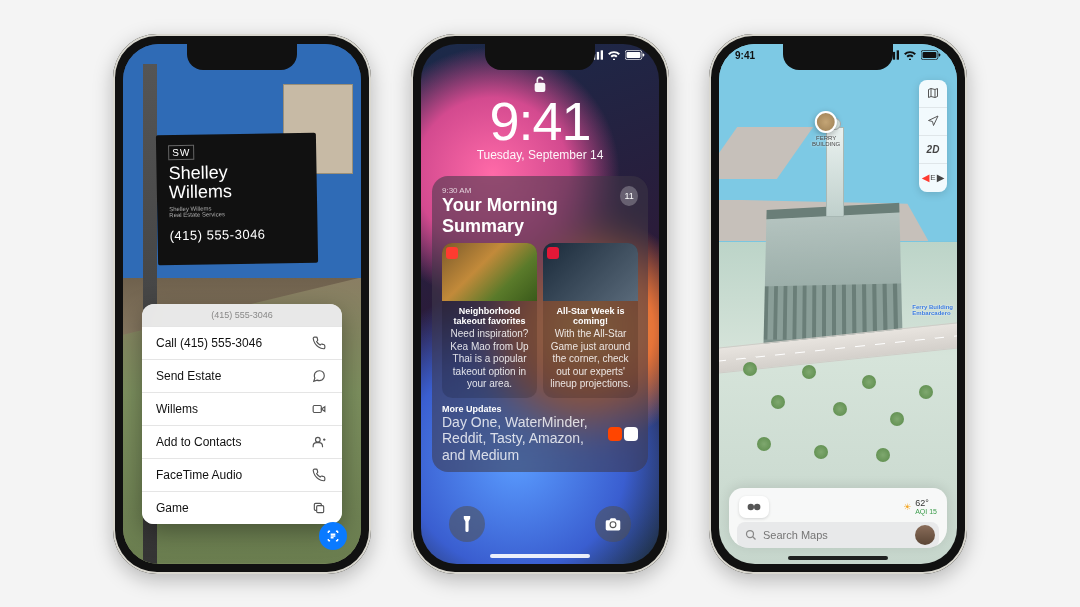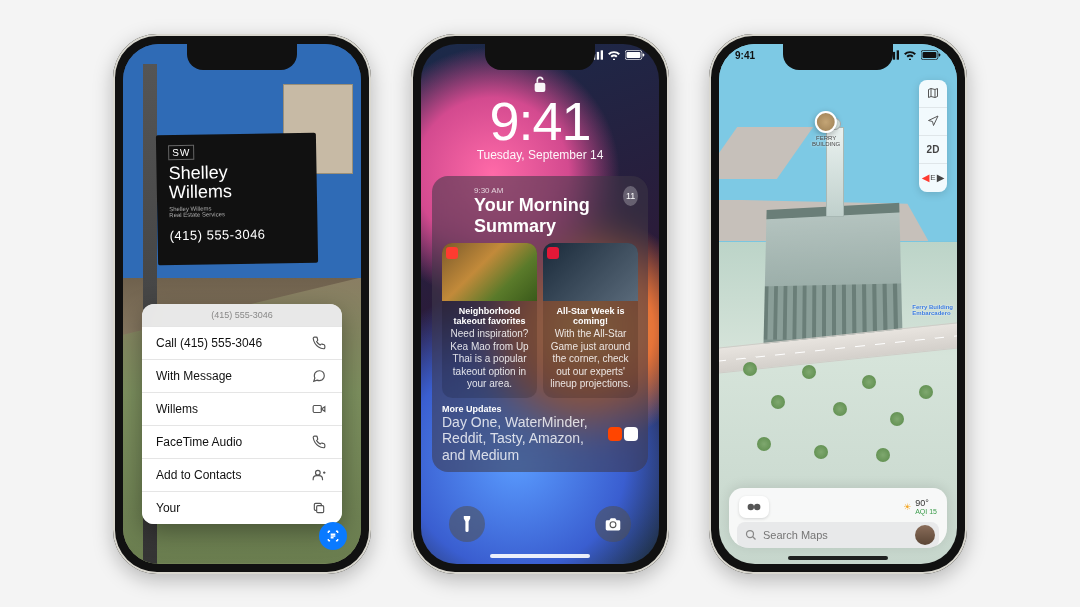--- a/index.html
+++ b/index.html
@@ -71,21 +71,21 @@
     display:flex; flex-direction:column; align-items:center; color:#fff;
   }
   .status-p2 { width:100%; display:flex; justify-content:flex-end; gap:4px; padding:6px 14px 0; font-size:9px;}
   .lock-ic { margin-top:14px; font-size:14px; opacity:.95;}
   .clock { font-size:54px; font-weight:300; letter-spacing:-1px; margin-top:-4px;}
   .date { font-size:12px; margin-top:-4px; opacity:.95;}
   .summary {
     margin-top:14px; width:216px; background:rgba(60,55,70,.55); backdrop-filter:blur(14px);
     border-radius:16px; padding:10px 10px 8px; font-size:10px;
   }
-  .summary-head { display:flex; justify-content:space-between; align-items:flex-start; margin-bottom:6px;margin-left:32px;}
+  .summary-head { display:flex; justify-content:space-between; align-items:flex-start; margin-bottom:6px;}
   .summary-head .t { font-size:8px; opacity:.75;}
   .summary-head .h { font-size:18px; font-weight:600;}
   .summary-count { width:20px; height:20px; border-radius:50%; background:rgba(255,255,255,.25); display:flex; align-items:center; justify-content:center; font-size:9px;}
   .cards { display:flex; gap:6px;}
   .card { flex:1; background:rgba(0,0,0,.15); border-radius:10px; overflow:hidden;text-align:center;}
   .card-img { height:58px; position:relative;}
   .card-img.food { background:linear-gradient(135deg,#7a5a2a,#c28a3a 40%,#5a7a2a 70%,#3a5a1a);}
   .card-img.sport { background:linear-gradient(135deg,#1a2a3a,#3a4a5a 50%,#5a6a7a);}
   .card-badge { position:absolute; top:4px; left:4px; width:12px; height:12px; border-radius:3px;}
   .card-badge.red { background:#ff3b30;}
@@ -194,55 +194,55 @@
         <div class="sheet-header">(415) 555-3046</div>
         <div class="sheet-item">
           <span>Call (415) 555-3046</span>
           <span class="ic">
             <svg width="14" height="14" viewBox="0 0 24 24" fill="none" stroke="#555" stroke-width="2">
                 <path d="M22 16.9v3a2 2 0 0 1-2.2 2 19.8 19.8 0 0 1-8.6-3.1 19.5 19.5 0 0 1-6-6A19.8 19.8 0 0 1 2.1 4.2 2 2 0 0 1 4.1 2h3a2 2 0 0 1 2 1.7c.1.9.3 1.8.6 2.6a2 2 0 0 1-.5 2.1L8 9.6a16 16 0 0 0 6 6l1.2-1.2a2 2 0 0 1 2.1-.5c.8.3 1.7.5 2.6.6a2 2 0 0 1 1.7 2z"></path>
               </svg>
           </span>
         </div>
         <div class="sheet-item">
-          <span>With Message</span>
+          <span>Send Estate</span>
           <span class="ic">
             <svg width="14" height="14" viewBox="0 0 24 24" fill="none" stroke="#555" stroke-width="2">
                 <path d="M21 11.5a8.4 8.4 0 0 1-.9 3.8 8.5 8.5 0 0 1-7.6 4.7 8.4 8.4 0 0 1-3.8-.9L3 21l1.9-5.7a8.4 8.4 0 0 1-.9-3.8 8.5 8.5 0 0 1 4.7-7.6 8.4 8.4 0 0 1 3.8-.9h.5a8.5 8.5 0 0 1 8 8z"></path>
               </svg>
           </span>
         </div>
         <div class="sheet-item">
           <span>Willems</span>
           <span class="ic">
             <svg width="14" height="14" viewBox="0 0 24 24" fill="none" stroke="#555" stroke-width="2">
                 <rect x="2" y="6" width="14" height="12" rx="2"></rect>
                 <path d="m22 8-6 4 6 4V8z"></path>
               </svg>
           </span>
         </div>
         <div class="sheet-item">
-          <span>FaceTime Audio</span>
-          <span class="ic">
-            <svg width="14" height="14" viewBox="0 0 24 24" fill="none" stroke="#555" stroke-width="2">
-                <path d="M22 16.9v3a2 2 0 0 1-2.2 2 19.8 19.8 0 0 1-8.6-3.1 19.5 19.5 0 0 1-6-6A19.8 19.8 0 0 1 2.1 4.2 2 2 0 0 1 4.1 2h3a2 2 0 0 1 2 1.7c.1.9.3 1.8.6 2.6a2 2 0 0 1-.5 2.1L8 9.6a16 16 0 0 0 6 6l1.2-1.2a2 2 0 0 1 2.1-.5c.8.3 1.7.5 2.6.6a2 2 0 0 1 1.7 2z"></path>
-              </svg>
-          </span>
-        </div>
-        <div class="sheet-item">
           <span>Add to Contacts</span>
           <span class="ic">
             <svg width="14" height="14" viewBox="0 0 24 24" fill="none" stroke="#555" stroke-width="2">
                 <circle cx="10" cy="8" r="4"></circle>
                 <path d="M2 21v-2a6 6 0 0 1 6-6h4a6 6 0 0 1 6 6v2M19 8h4M21 6v4"></path>
               </svg>
           </span>
         </div>
         <div class="sheet-item">
-          <span>Your</span>
+          <span>FaceTime Audio</span>
+          <span class="ic">
+            <svg width="14" height="14" viewBox="0 0 24 24" fill="none" stroke="#555" stroke-width="2">
+                <path d="M22 16.9v3a2 2 0 0 1-2.2 2 19.8 19.8 0 0 1-8.6-3.1 19.5 19.5 0 0 1-6-6A19.8 19.8 0 0 1 2.1 4.2 2 2 0 0 1 4.1 2h3a2 2 0 0 1 2 1.7c.1.9.3 1.8.6 2.6a2 2 0 0 1-.5 2.1L8 9.6a16 16 0 0 0 6 6l1.2-1.2a2 2 0 0 1 2.1-.5c.8.3 1.7.5 2.6.6a2 2 0 0 1 1.7 2z"></path>
+              </svg>
+          </span>
+        </div>
+        <div class="sheet-item">
+          <span>Game</span>
           <span class="ic">
             <svg width="14" height="14" viewBox="0 0 24 24" fill="none" stroke="#555" stroke-width="2">
                 <rect x="8" y="8" width="12" height="12" rx="2"></rect>
                 <path d="M16 8V6a2 2 0 0 0-2-2H6a2 2 0 0 0-2 2v8a2 2 0 0 0 2 2h2"></path>
               </svg>
           </span>
         </div>
       </div>
 
       <div class="livetext-btn">
@@ -410,42 +410,42 @@
         <div class="btn">
           <svg width="12" height="12" viewBox="0 0 24 24" fill="none" stroke="#555" stroke-width="2">
               <path d="M8 3 3 5v16l5-2 8 2 5-2V3l-5 2-8-2zM8 3v16M16 5v16"></path>
             </svg>
         </div>
         <div class="btn">
           <svg width="12" height="12" viewBox="0 0 24 24" fill="none" stroke="#555" stroke-width="2">
               <path d="m3 11 19-9-9 19-2-8-8-2z"></path>
             </svg>
         </div>
-        <div class="btn" style="font-weight:600;">2D</div>
+        <div class="btn" style="font-weight:600;font-style:italic;">2D</div>
         <div class="btn">
           <span style="display:flex; align-items:center; gap:1px;">
               <span style="color:#ff3b30;">◀</span>
               <span style="font-size:8px;">E</span>
               <span>▶</span>
             </span>
         </div>
       </div>
 
       <div class="search-bar">
         <div class="search-top">
           <div class="look-btn">
             <svg width="14" height="10" viewBox="0 0 22 14" fill="#555">
                 <circle cx="6" cy="7" r="5"></circle>
                 <circle cx="16" cy="7" r="5"></circle>
               </svg>
           </div>
           <div class="weather">
             <span class="sun">☀</span>
             <span style="display:flex; flex-direction:column; line-height:1;">
-              <span style="font-size:9px; color:#333;">90°</span>
+              <span style="font-size:9px; color:#333;">62°</span>
               <span style="font-size:7px; color:#3a9c4a;">AQI 15</span>
             </span>
           </div>
         </div>
         <div class="search-wrap">
           <span class="search-ic">
             <svg width="12" height="12" viewBox="0 0 24 24" fill="none" stroke="#888" stroke-width="2.5">
                 <circle cx="10" cy="10" r="7"></circle>
                 <path d="m21 21-6-6"></path>
               </svg>

